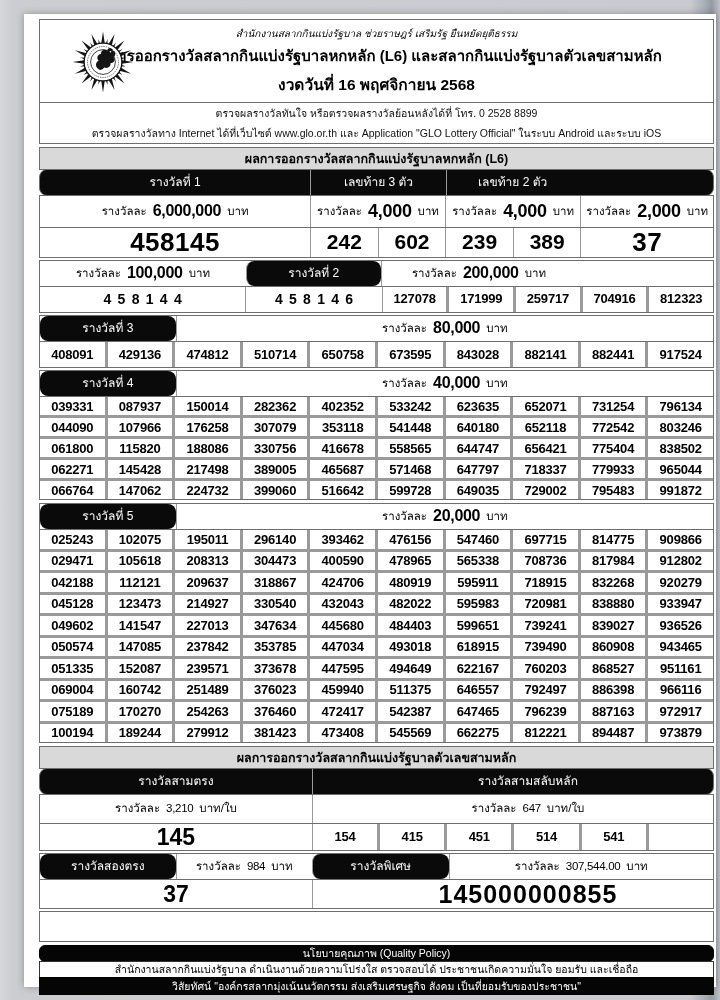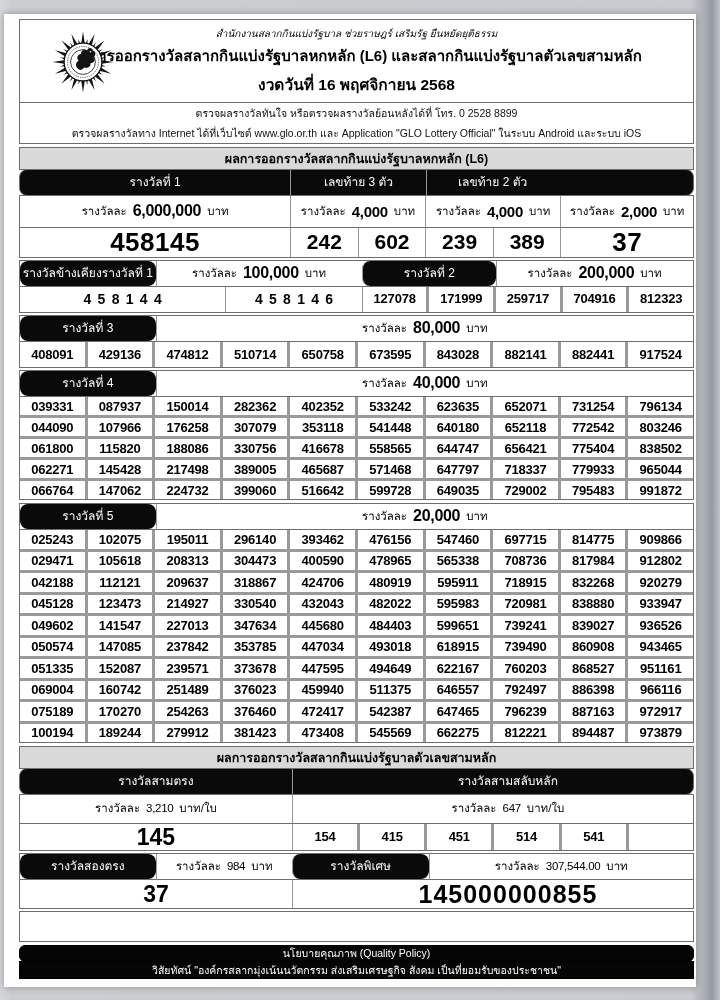--- a/index.html
+++ b/index.html
@@ -2,21 +2,21 @@
 <html><head>
 <meta charset="utf-8">
 <style>
   html,body{margin:0;padding:0;}
   body{
     width:720px;height:1000px;position:relative;overflow:hidden;
     background:linear-gradient(90deg,#d6d7da 0px,#cbcdd1 12px,#c9cbd0 690px,#aab0b7 704px,#959ba3 712px,#bfc3c9 720px);
     font-family:"Liberation Sans","DejaVu Sans",sans-serif;
     -webkit-font-smoothing:antialiased;
   }
-  .paper{position:absolute;left:4px;top:14px;width:692px;height:973px;background:#fefefe;box-shadow:0 0 7px rgba(0,0,0,.3);}
+  .paper{position:absolute;left:24px;top:14px;width:692px;height:973px;background:#fefefe;box-shadow:0 0 7px rgba(0,0,0,.3);}
   .content{position:absolute;left:15px;top:5px;width:675px;}
   .box{border:1px solid #6e6e6e;background:#fff;box-sizing:border-box;}
   .row{display:flex;border:1px solid #6e6e6e;margin-top:-1px;background:#fff;box-sizing:border-box;align-items:stretch;}
   .c{display:flex;align-items:center;justify-content:center;box-sizing:border-box;text-align:center;line-height:1.15;}
   .c + .c{border-left:1px solid #9a9a9a;}
   .dark{background:#0a0a0a;color:#fff;border-radius:8px;}
   .thai-lbl{font-size:12px;}
   .gray-bar{height:23px;display:flex;align-items:center;justify-content:center;background:#d9d9d9;border:1px solid #6e6e6e;box-sizing:border-box;font-weight:bold;font-size:12.5px;margin-top:3px;}
   .tblgap{margin-top:2px;}
   .tblgap3{margin-top:3px;}
@@ -26,21 +26,21 @@
   .w305{width:30.5%;}.w203{width:20.3%;}.w492{width:49.2%;}
   .w799{width:79.85%;}
   .w404{width:40.4%;}.w596{width:59.6%;padding-left:30px;}
   .w2025{width:20.25%;}.w393{width:39.3%;}
   
   .h27{height:27px;}.h33{height:33px;}.h31{height:31px;}.h30{height:30px;}.h28{height:28px;}
   
   .pz{font-size:11.5px;gap:4px;display:flex;align-items:center;justify-content:center;}
   .pz .amt{font-size:16px;font-weight:bold;letter-spacing:-0.3px;margin:0 2px;}
   .pz.sm .amt{font-size:11.5px;font-weight:normal;}
-  .pz.md .amt{font-size:15px;font-weight:bold;}
+  .pz.md .amt{font-size:18px;font-weight:bold;}
   
   .num-xl{font-weight:bold;font-size:26px;letter-spacing:.5px;}
   .num-lg{font-weight:bold;font-size:21px;}
   .num-sp{font-weight:bold;font-size:14px;letter-spacing:.45em;text-indent:.45em;}
   .num-md{font-weight:bold;font-size:23px;}
   .num-xxl{font-weight:bold;font-size:25px;letter-spacing:1px;}
   
   .grid{display:grid;background:#9a9a9a;gap:3px;border:1px solid #6e6e6e;margin-top:-1px;}
   .grid.inner{border:none;margin-top:0;flex:1;align-self:stretch;}
   .cols10{grid-template-columns:repeat(10,1fr);}
@@ -159,21 +159,20 @@
   <div class="row h31">
     <div class="c w40 num-xl">458145</div>
     <div class="c w10 num-lg">242</div>
     <div class="c w10 num-lg">602</div>
     <div class="c w10 num-lg">239</div>
     <div class="c w10 num-lg">389</div>
     <div class="c w198 num-xl">37</div>
   </div>
 
   <div class="row h27 tblgap">
-    <div class="c w201 dark thai-lbl">รางวัลข้างเคียงรางวัลที่ 1</div>
     <div class="c w306 pz">
           <span>รางวัลละ</span>
           <span class="amt">100,000</span>
           <span>บาท</span>
         </div>
     <div class="c w20 dark thai-lbl">รางวัลที่ 2</div>
     <div class="c w292 pz">
           <span>รางวัลละ</span>
           <span class="amt">200,000</span>
           <span>บาท</span>
@@ -433,16 +432,17 @@
         </div>
   </div>
   <div class="row h30">
     <div class="c w404 num-md">37</div>
     <div class="c w596 num-xxl">145000000855</div>
   </div>
 
   <div class="box empty-box"></div>
 
   <div class="bar first">นโยบายคุณภาพ (Quality Policy)</div>
+  <div class="policy-line">สำนักงานสลากกินแบ่งรัฐบาล ดำเนินงานด้วยความโปร่งใส ตรวจสอบได้ ประชาชนเกิดความมั่นใจ ยอมรับ และเชื่อถือ</div>
   <div class="bar vision">วิสัยทัศน์ "องค์กรสลากมุ่งเน้นนวัตกรรม ส่งเสริมเศรษฐกิจ สังคม เป็นที่ยอมรับของประชาชน"</div>
 
 </div>
 </div>
 
 </body></html>

